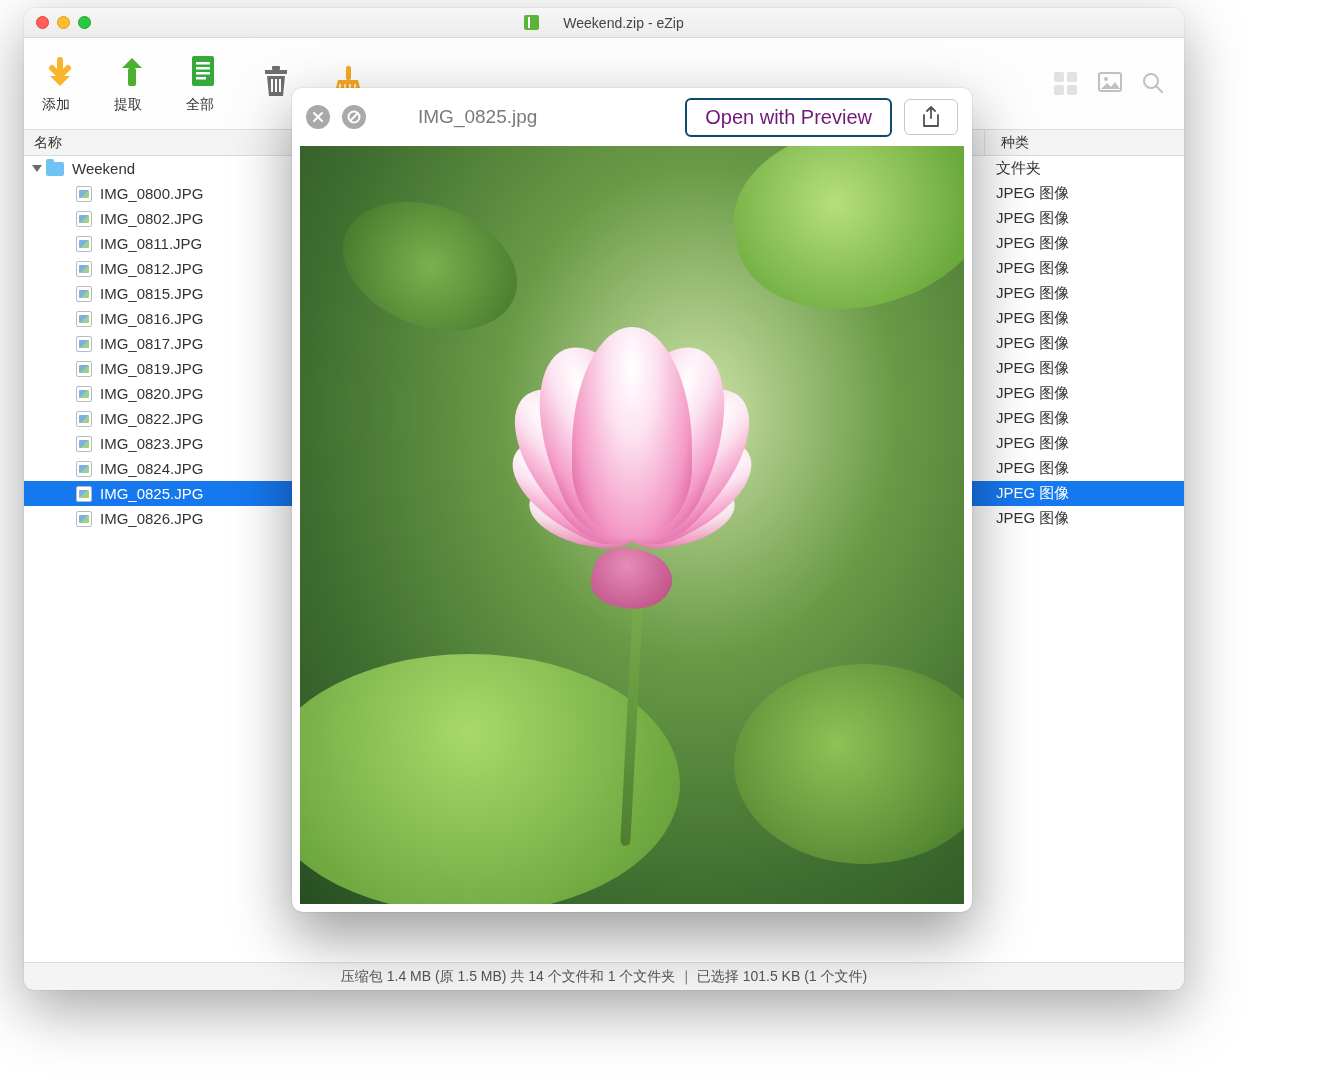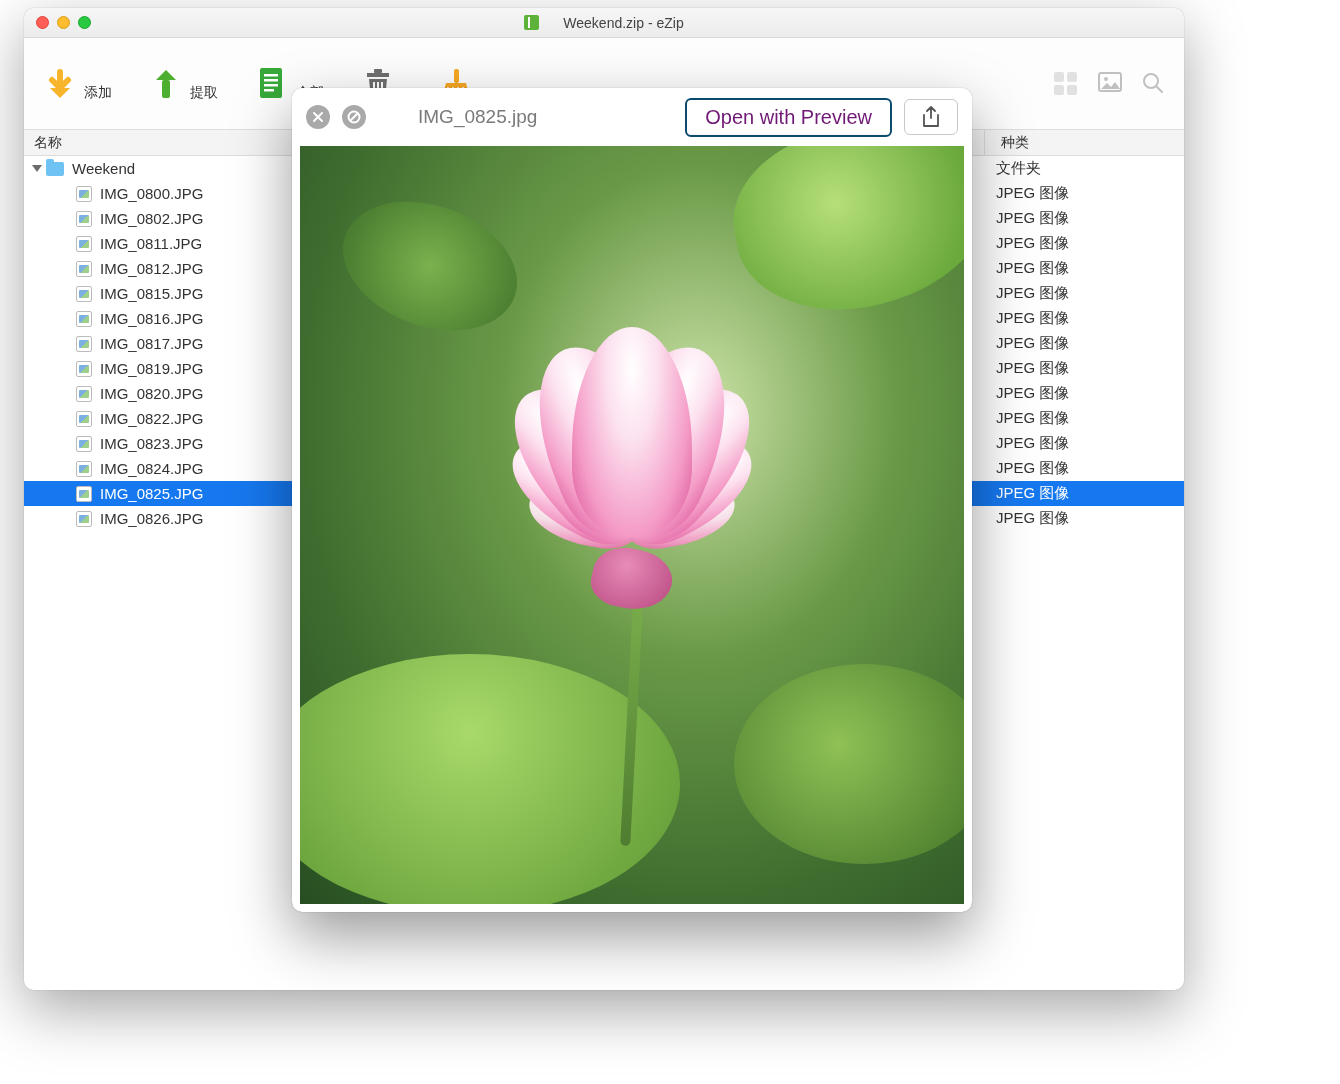--- a/index.html
+++ b/index.html
@@ -48,21 +48,21 @@
   }
   .zip-icon::after{content:"";position:absolute;left:4px;top:2px;width:2px;height:11px;background:#fff;}
   .toolbar {
     height: 92px;
     background:#fdfdfd;
     border-bottom:1px solid #ddd;
     display:flex; align-items:center;
     padding: 0 18px;
     gap: 36px;
   }
-  .tb-item { display:flex; flex-direction:row; align-items:flex-end; gap:6px; font-size:14px; color:#333; cursor:pointer;}
+  .tb-item { display:flex; flex-direction:column; align-items:flex-start; gap:6px; font-size:14px; color:#333; cursor:pointer;}
   .tb-icon { width:36px; height:36px; display:flex; align-items:center; justify-content:center; }
   .tb-spacer { flex:1; }
   .tb-right { display:flex; gap:20px; align-items:center; }
   .tb-right .ic { width:24px; height:24px; opacity:0.6; cursor:pointer;}
   .header-row {
     height:26px; background:#f4f4f4; border-bottom:1px solid #ddd; display:flex; font-size:14px; color:#333;
   }
   .header-row .col-name { width: 960px; padding-left:10px; display:flex; align-items:center;}
   .header-row .col-type { flex:1; padding-left:16px; border-left:1px solid #ddd; display:flex; align-items:center;}
   .filelist {
@@ -340,20 +340,23 @@
       </div>
       <div class="row">
         <div class="name indent1">
           <span class="img-icon"></span>
           <span>IMG_0826.JPG</span>
         </div>
         <div class="type">JPEG 图像</div>
       </div>
     </div>
 
+  <div class="statusbar">
+    <span>压缩包 1.4 MB (原 1.5 MB) 共 14 个文件和 1 个文件夹 ｜ 已选择 101.5 KB (1 个文件)</span>
+  </div>
 </div>
 
 <div class="preview">
   <div class="preview-bar">
     <div class="circle-btn">
       <svg width="12" height="12" viewBox="0 0 12 12">
           <path d="M2 2 L10 10 M10 2 L2 10" stroke="#fff" stroke-width="2" stroke-linecap="round"></path>
         </svg>
     </div>
     <div class="circle-btn">

